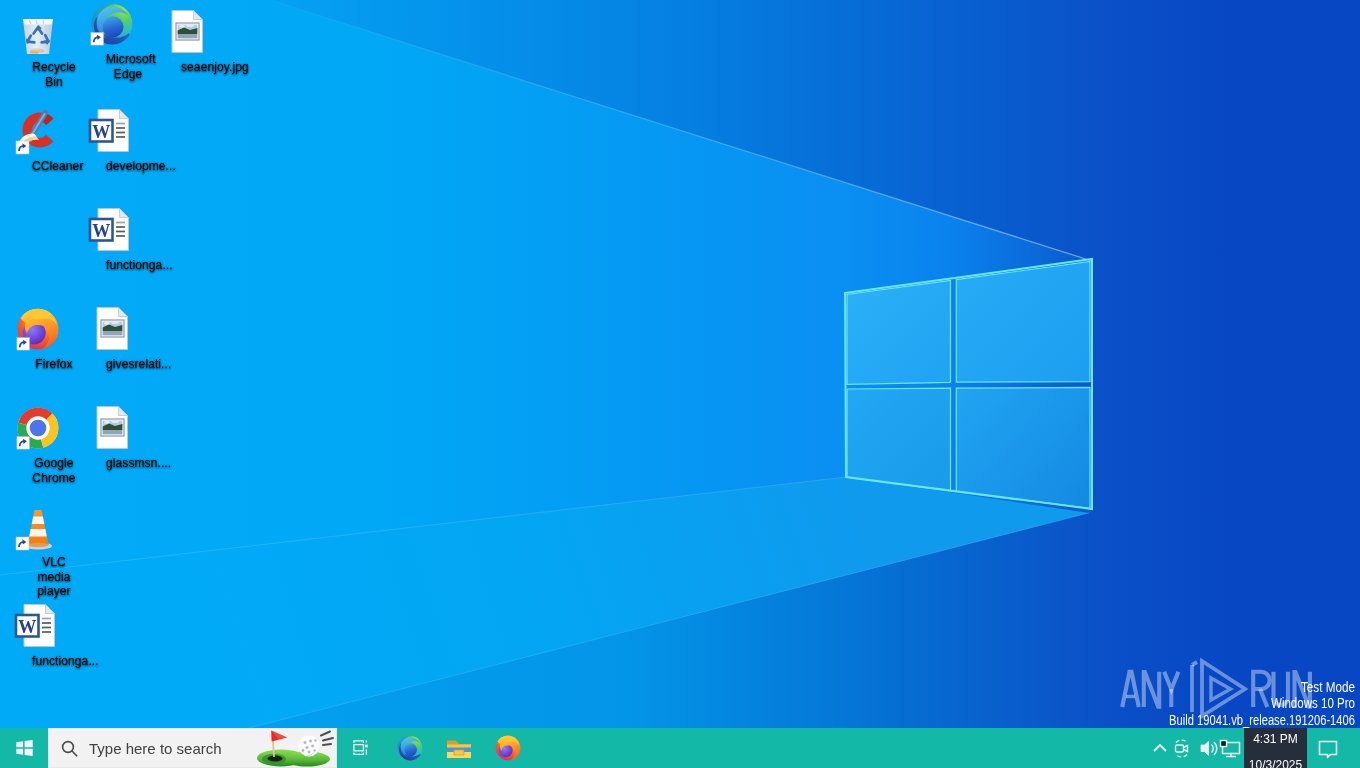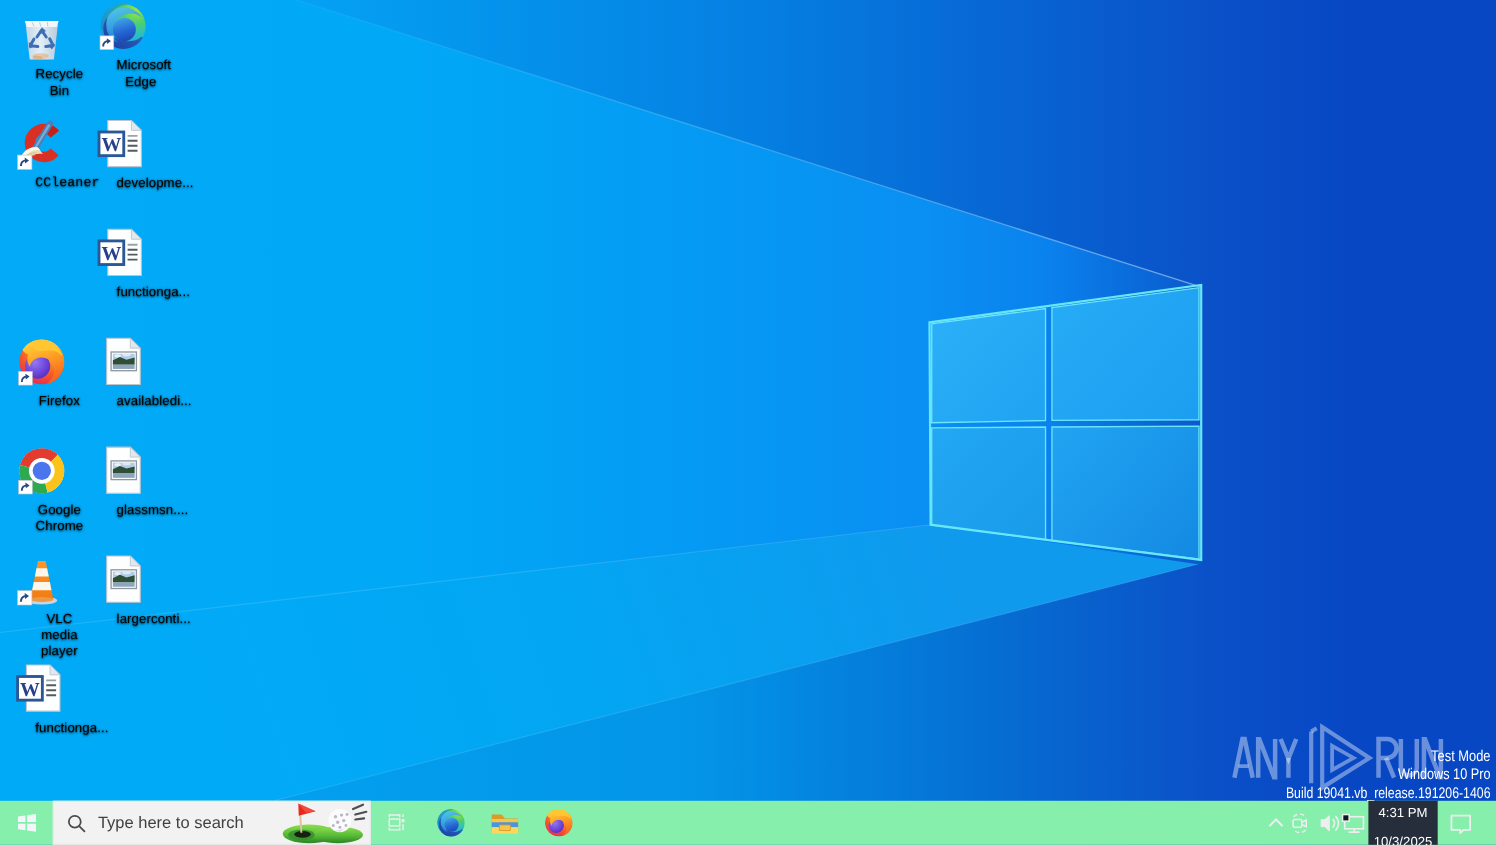--- a/index.html
+++ b/index.html
@@ -1,20 +1,20 @@
 <!DOCTYPE html>
 <html><head>
 <meta charset="utf-8">
 <style>
   html,body{margin:0;padding:0;width:1360px;height:768px;overflow:hidden;background:#1287de;font-family:"Liberation Sans",sans-serif;}
   #desk{position:absolute;left:0;top:0;width:1360px;height:768px;}
   .cell{position:absolute;width:76px;text-align:center;}
   .cell svg.ic{display:block;margin:0 auto;}
   .lbl{margin-top:3px;font-size:12px;line-height:14.5px;color:#000000;text-shadow:0 1px 2px rgba(0,0,0,.75),0 0 2px rgba(0,0,0,.4);letter-spacing:0.1px;padding-left:32px;}
-  #taskbar{position:absolute;left:0;top:728px;width:1360px;height:40px;background:#86efac;}
+  #taskbar{position:absolute;left:0;top:728px;width:1360px;height:40px;background:#14b8a6;}
   #search{position:absolute;left:48px;top:0;width:289px;height:40px;background:#f2f2f2;border:1px solid #e8e8e8;box-sizing:border-box;}
   #search .stext{position:absolute;left:40px;top:11px;font-size:15px;color:#414141;}
   .tbicon{position:absolute;top:0;width:48px;height:40px;display:flex;align-items:center;justify-content:center;}
   #clock{position:absolute;left:1244px;top:0;width:63px;height:40px;background:#262e3b;color:#fff;text-align:center;font-size:12px;}
   #clock .l1{margin-top:5px;line-height:12px;}
   #clock .l2{margin-top:14px;line-height:12px;}
 </style>
 </head>
 <body>
 
@@ -190,21 +190,38 @@
           </g>
           <g transform="translate(2,33)">
             <rect x="0" y="0" width="13" height="13" fill="#fff" stroke="#c0c4cc" stroke-width="0.6"></rect>
             <path d="M3,10 C3,6.5 5,4.8 8,4.8 L8.6,4.8" fill="none" stroke="#274b80" stroke-width="1.8"></path>
             <path d="M6.4,2.2 L10.4,4.9 L6.8,7.6 Z" fill="#274b80"></path>
           </g>
         </svg>
       </div>
       <div class="lbl">Microsoft<br>Edge</div>
     </div>
-    <div class="cell" style="left: 0px; top: 108px; font-family: Liberation Mono, monospace;">
+    <div class="cell" style="left: 149px; top: 9px;">
+      <div style="height:48px;display:flex;align-items:flex-start;justify-content:center">
+        <svg class="ic" width="48" height="48" viewBox="0 0 48 48">
+          <path d="M9,1.5 L30.5,1.5 L39.5,10.5 L39.5,43.5 L9,43.5 Z" fill="#fdfefe" stroke="#bcc4cc" stroke-width="1"></path>
+          <path d="M30.5,1.5 L39.5,10.5 L30.5,10.5 Z" fill="#e2e8ee" stroke="#bcc4cc" stroke-width="0.8"></path>
+          <g transform="translate(13,14)">
+            <rect x="0" y="0" width="23" height="17" fill="#fff" stroke="#8f979f" stroke-width="1.2"></rect>
+            <rect x="1.6" y="1.6" width="19.8" height="6" fill="#aecbe8"></rect>
+            <ellipse cx="6" cy="3.4" rx="3" ry="1.4" fill="#e8f0f8"></ellipse>
+            <ellipse cx="14" cy="2.8" rx="4" ry="1.2" fill="#dde9f4"></ellipse>
+            <path d="M1.6,7.6 L8,4.6 L14,7 L21.4,5 L21.4,11.5 L1.6,11.5 Z" fill="#2e4f35"></path>
+            <rect x="1.6" y="11.5" width="19.8" height="3.9" fill="#8ca6bd"></rect>
+          </g>
+        </svg>
+      </div>
+      <div class="lbl">seaenjoy.jpg</div>
+    </div>
+    <div class="cell" style="left: 0px; top: 108px;">
       <div style="height:48px;display:flex;align-items:flex-start;justify-content:center">
         <svg class="ic" width="48" height="48" viewBox="0 0 48 48">
           <path d="M39.4,10.8 A17.5,17.5 0 1 0 39.4,33.2 L32.1,27.1 A8,8 0 1 1 32.1,16.9 Z" fill="#d93025"></path>
           <path d="M39.4,10.8 A17.5,17.5 0 0 0 28,4.6 L29.5,14.3 A8,8 0 0 1 32.1,16.9 Z" fill="#c02318"></path>
           <line x1="31.5" y1="4.5" x2="16" y2="30" stroke="#4d7eb5" stroke-width="5.5" stroke-linecap="round"></line>
           <line x1="30.5" y1="6" x2="16.5" y2="29" stroke="#7fabd4" stroke-width="2" stroke-linecap="round"></line>
           <path d="M2.5,41 C5,30.5 12,24.5 20.5,26 L25,32 C16.5,30.5 9,35.5 6.5,45.5 Z" fill="#ecdbb4"></path>
           <path d="M2.5,41 C5,30.5 12,24.5 20.5,26 L22.3,28.4 C14,27.5 7,33 4.5,43 Z" fill="#fdf8ea"></path>
           <g stroke="#d9c290" stroke-width="0.9" fill="none">
             <path d="M7.5,36.5 C10.5,32.5 14.5,30.5 19,30.8"></path>
@@ -301,21 +318,21 @@
           <g transform="translate(13,14)">
             <rect x="0" y="0" width="23" height="17" fill="#fff" stroke="#8f979f" stroke-width="1.2"></rect>
             <rect x="1.6" y="1.6" width="19.8" height="6" fill="#aecbe8"></rect>
             <ellipse cx="6" cy="3.4" rx="3" ry="1.4" fill="#e8f0f8"></ellipse>
             <ellipse cx="14" cy="2.8" rx="4" ry="1.2" fill="#dde9f4"></ellipse>
             <path d="M1.6,7.6 L8,4.6 L14,7 L21.4,5 L21.4,11.5 L1.6,11.5 Z" fill="#2e4f35"></path>
             <rect x="1.6" y="11.5" width="19.8" height="3.9" fill="#8ca6bd"></rect>
           </g>
         </svg>
       </div>
-      <div class="lbl">availabledi...</div>
+      <div class="lbl">givesrelati...</div>
     </div>
     <div class="cell" style="left: 0px; top: 405px;">
       <div style="height:48px;display:flex;align-items:flex-start;justify-content:center">
         <svg class="ic" width="46" height="46" viewBox="0 0 48 48">
           <defs>
             <clipPath id="ccl9">
               <circle cx="24" cy="24" r="21.5"></circle>
             </clipPath>
           </defs>
           <g clip-path="url(#ccl9)">
@@ -367,37 +384,20 @@
           <path d="M16.7,25 L31.3,25 L32.8,32.5 L15.2,32.5 Z" fill="#fdf6ec"></path>
           <ellipse cx="24" cy="41" rx="10.5" ry="2.2" fill="#e89a4a"></ellipse>
           <g transform="translate(2,33)">
             <rect x="0" y="0" width="13" height="13" fill="#fff" stroke="#c0c4cc" stroke-width="0.6"></rect>
             <path d="M3,10 C3,6.5 5,4.8 8,4.8 L8.6,4.8" fill="none" stroke="#274b80" stroke-width="1.8"></path>
             <path d="M6.4,2.2 L10.4,4.9 L6.8,7.6 Z" fill="#274b80"></path>
           </g>
         </svg>
       </div>
       <div class="lbl">VLC media<br>player</div>
-    </div>
-    <div class="cell" style="left: 74px; top: 504px;">
-      <div style="height:48px;display:flex;align-items:flex-start;justify-content:center">
-        <svg class="ic" width="48" height="48" viewBox="0 0 48 48">
-          <path d="M9,1.5 L30.5,1.5 L39.5,10.5 L39.5,43.5 L9,43.5 Z" fill="#fdfefe" stroke="#bcc4cc" stroke-width="1"></path>
-          <path d="M30.5,1.5 L39.5,10.5 L30.5,10.5 Z" fill="#e2e8ee" stroke="#bcc4cc" stroke-width="0.8"></path>
-          <g transform="translate(13,14)">
-            <rect x="0" y="0" width="23" height="17" fill="#fff" stroke="#8f979f" stroke-width="1.2"></rect>
-            <rect x="1.6" y="1.6" width="19.8" height="6" fill="#aecbe8"></rect>
-            <ellipse cx="6" cy="3.4" rx="3" ry="1.4" fill="#e8f0f8"></ellipse>
-            <ellipse cx="14" cy="2.8" rx="4" ry="1.2" fill="#dde9f4"></ellipse>
-            <path d="M1.6,7.6 L8,4.6 L14,7 L21.4,5 L21.4,11.5 L1.6,11.5 Z" fill="#2e4f35"></path>
-            <rect x="1.6" y="11.5" width="19.8" height="3.9" fill="#8ca6bd"></rect>
-          </g>
-        </svg>
-      </div>
-      <div class="lbl">largerconti...</div>
     </div>
     <div class="cell" style="left: 0px; top: 603px;">
       <div style="height:48px;display:flex;align-items:flex-start;justify-content:center">
         <svg class="ic" width="48" height="48" viewBox="0 0 48 48">
           <path d="M10,1.5 L31.5,1.5 L40.5,10.5 L40.5,43.5 L10,43.5 Z" fill="#fdfefe" stroke="#bcc4cc" stroke-width="1"></path>
           <path d="M31.5,1.5 L40.5,10.5 L31.5,10.5 Z" fill="#e2e8ee" stroke="#bcc4cc" stroke-width="0.8"></path>
           <g stroke="#555b61" stroke-width="1.7">
             <line x1="28" y1="15.5" x2="37" y2="15.5" stroke="#9aa2aa"></line>
             <line x1="28" y1="20" x2="37" y2="20"></line>
             <line x1="28" y1="24.5" x2="37" y2="24.5"></line>

